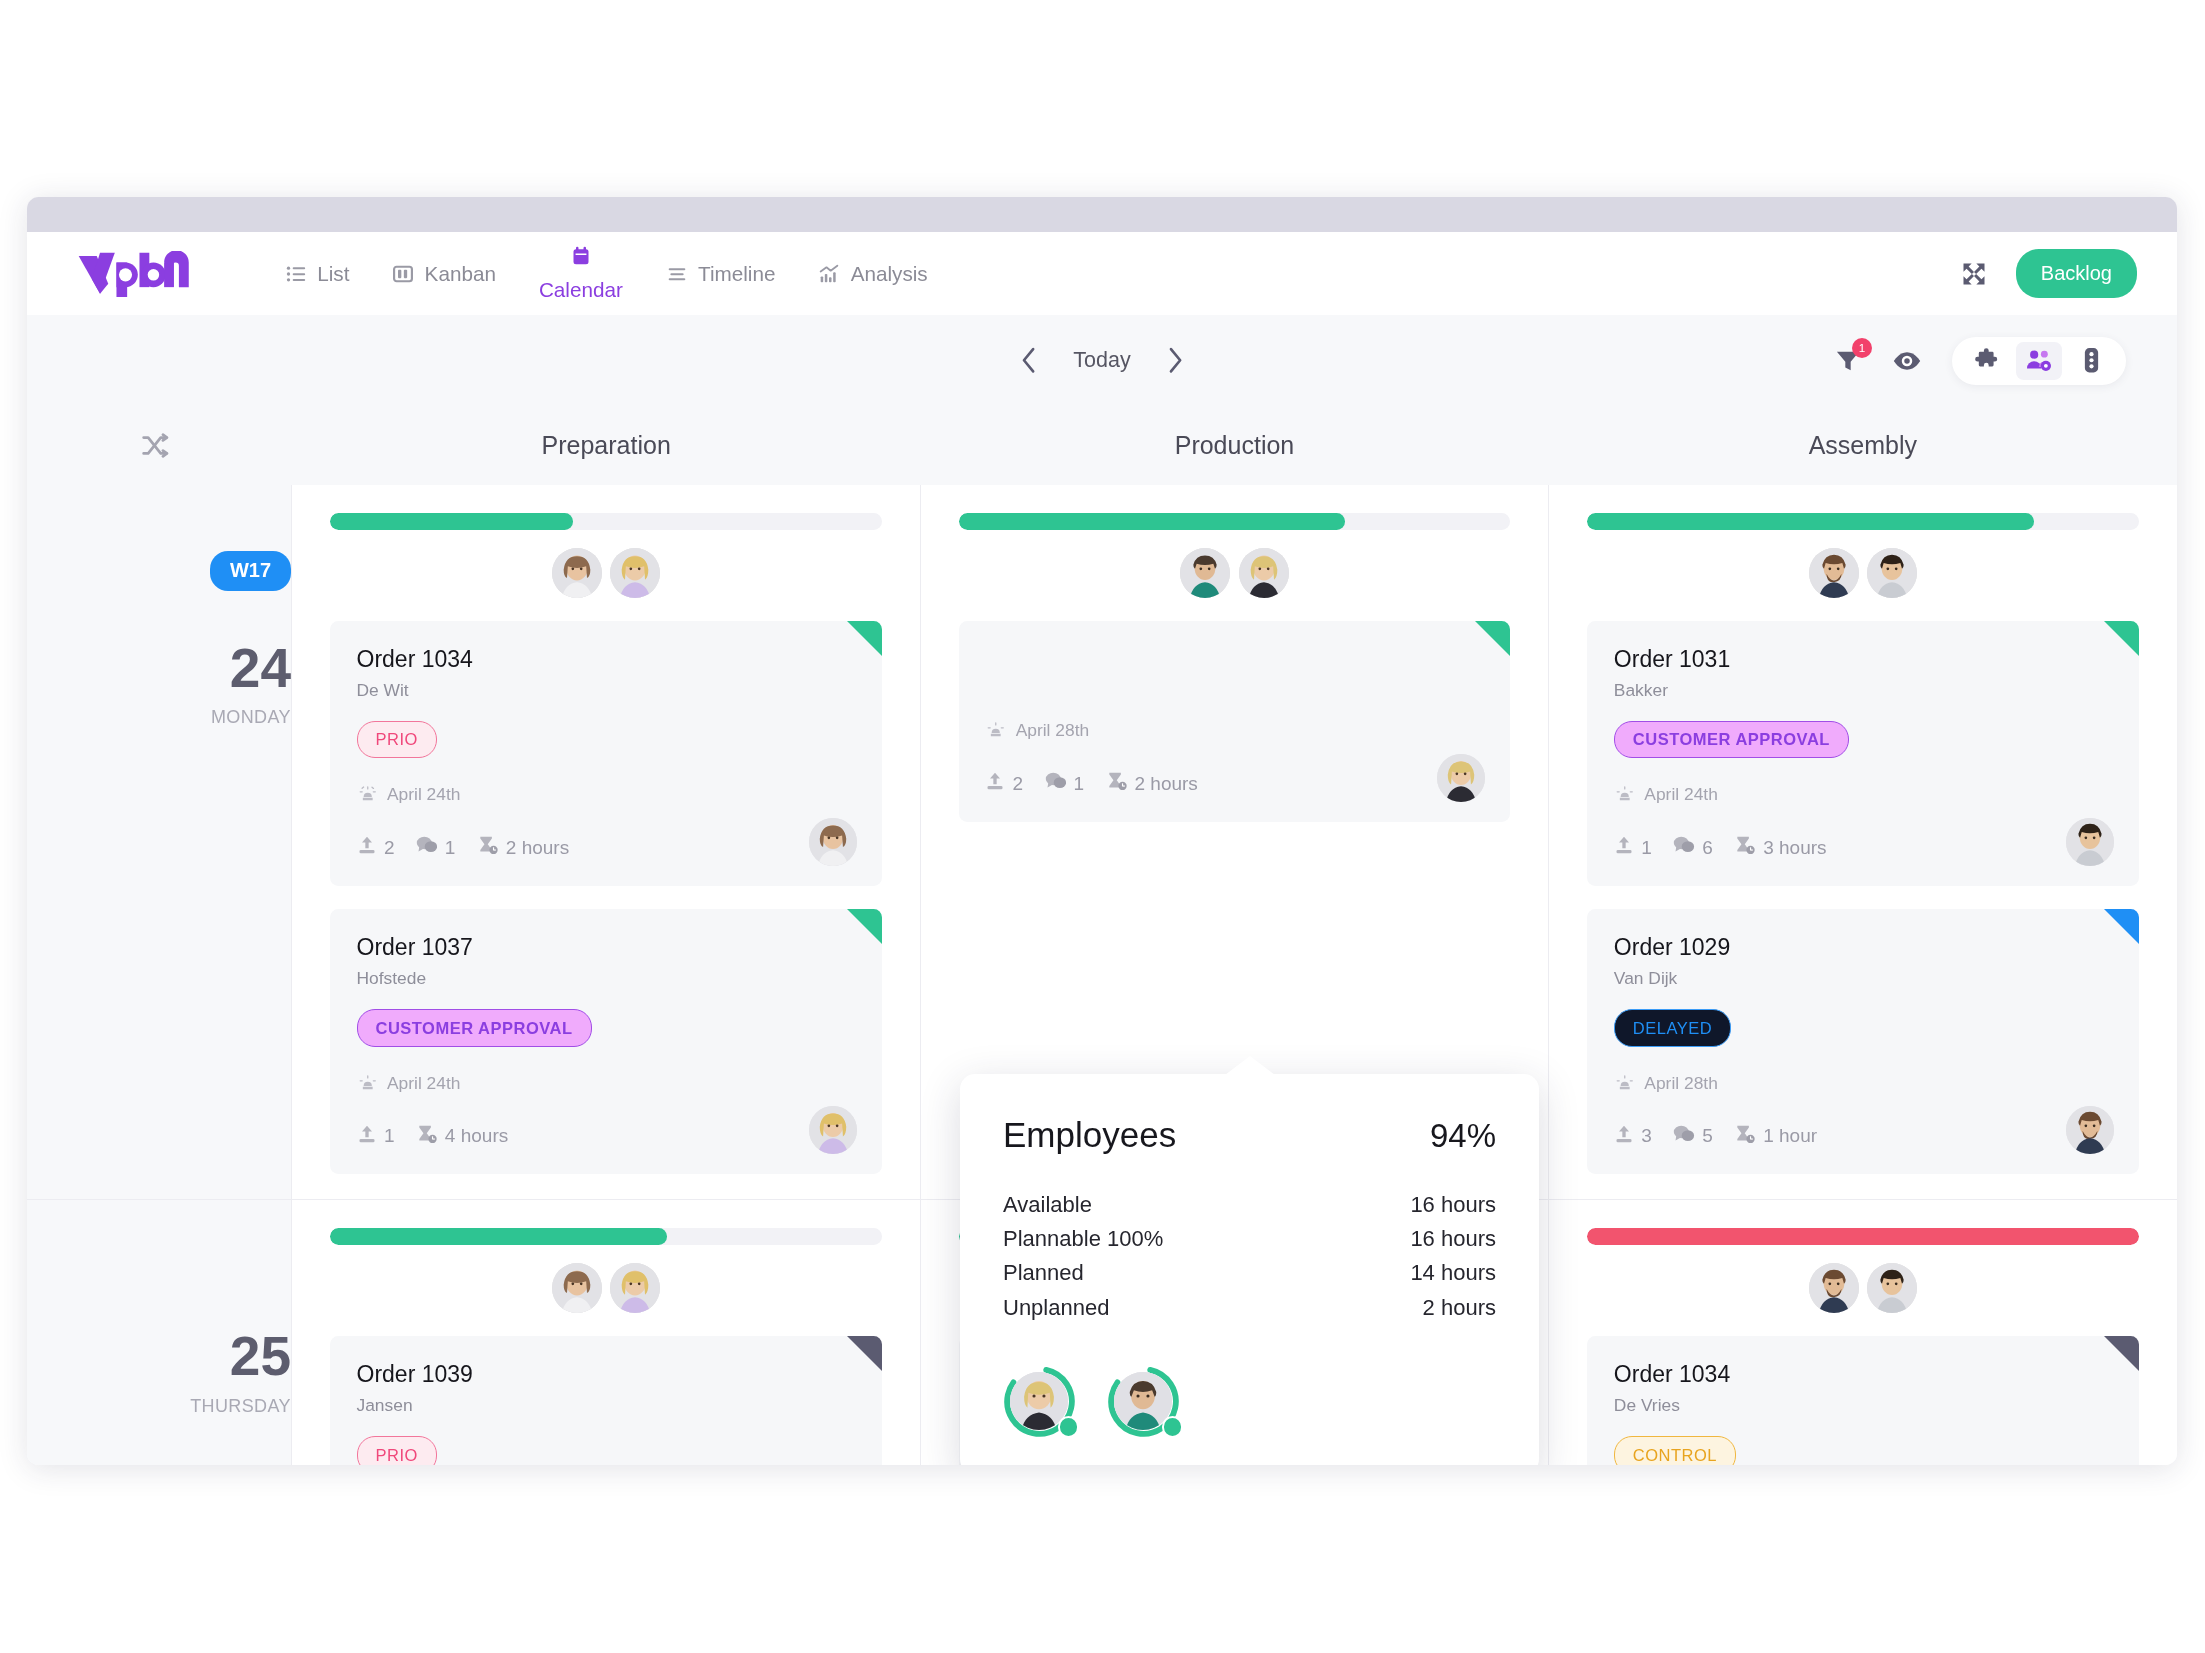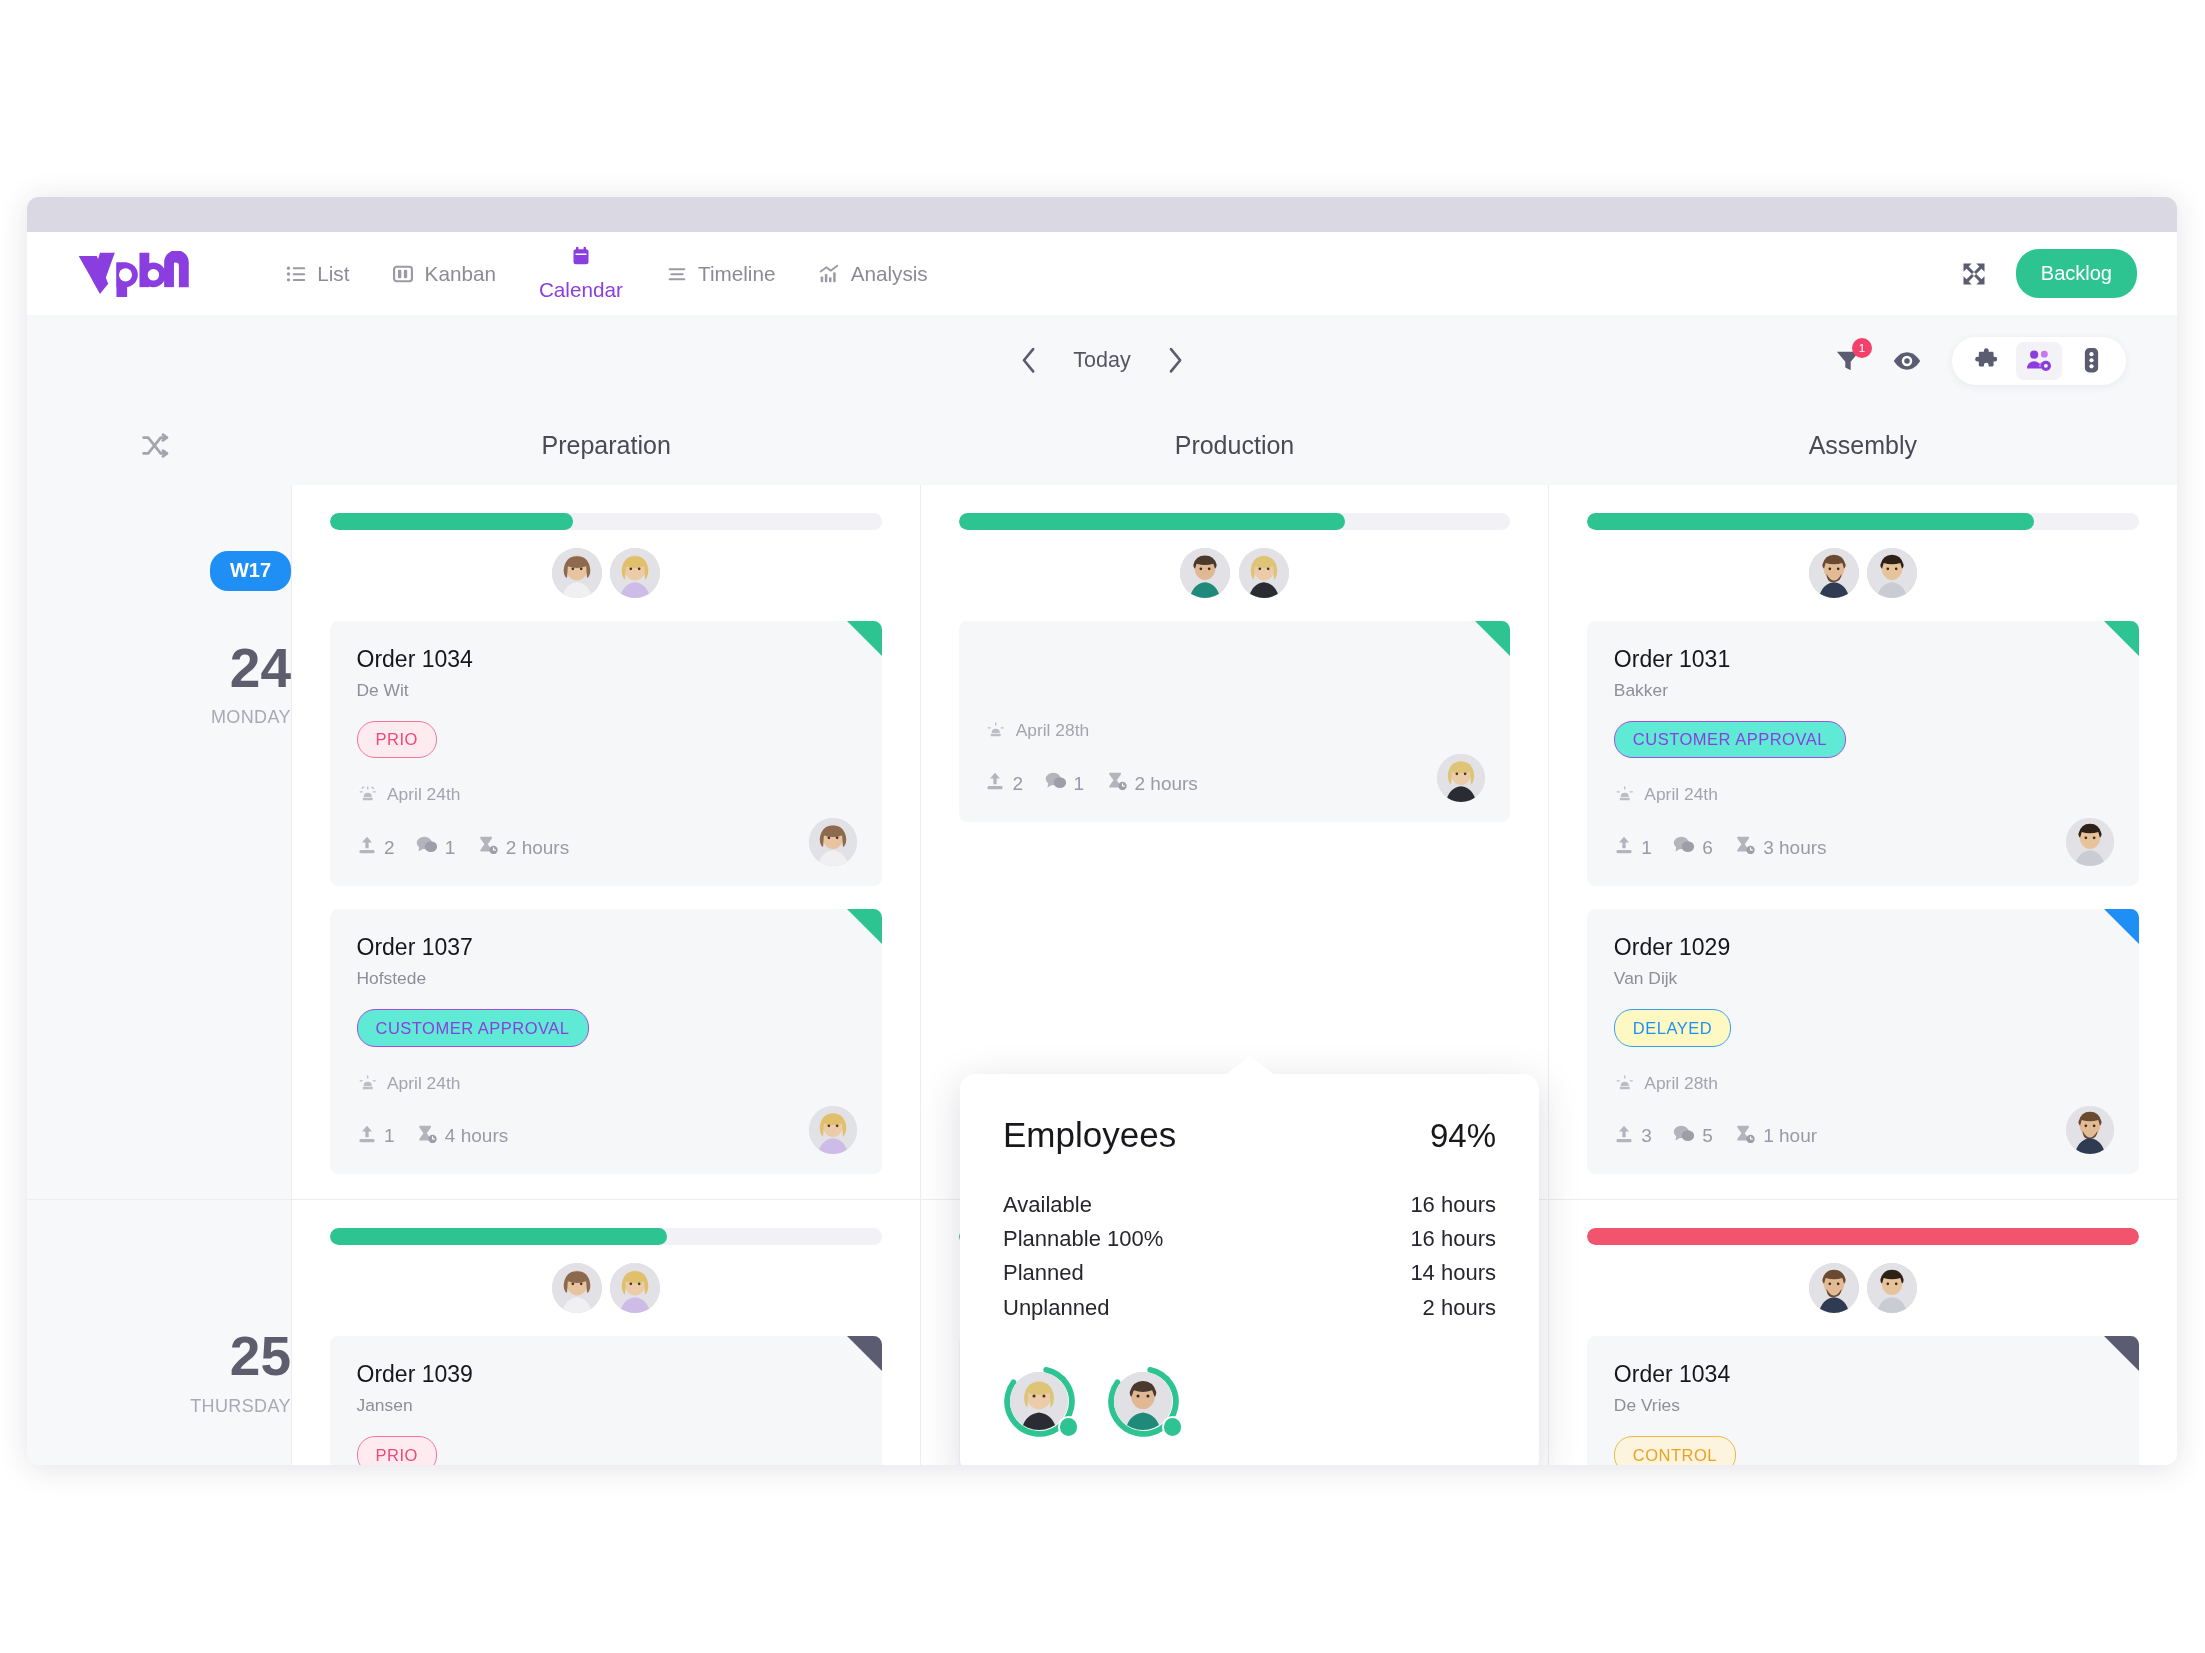--- a/index.html
+++ b/index.html
@@ -211,22 +211,22 @@
   .corner.dark { border-top-color: #5b5b71; }
   .card-title { font-size: 23px; color: #16161c; }
   .card-sub { font-size: 17.4px; color: #8e8e9a; margin-top: 7.4px; }
   .tag {
     display: inline-block; margin-top: 20px;
     font-size: 16.5px; letter-spacing: 0.5px;
     padding: 8.3px 18px; border-radius: 18px;
     border: 1.2px solid;
   }
   .tag.prio { background:#fdebf0; border-color:#f2769b; color:#f0487b; }
-  .tag.approval { background:#5eead4; border-color:#a14ee6; color:#8b3ee0; }
-  .tag.delayed { background:#fef9c3; border-color:#3b9cf7; color:#1f8ff5; }
+  .tag.approval { background:#f0abfc; border-color:#a14ee6; color:#8b3ee0;font-weight:bold; }
+  .tag.delayed { background:#0f172a; border-color:#3b9cf7; color:#1f8ff5; }
   .tag.control { background:#fdf4e0; border-color:#f0b740; color:#e8a41f; }
 
   .due-row {
     display: flex; align-items: center; gap: 9px;
     margin-top: 25px; font-size: 17.4px; color: #a4a4af;
   }
   .meta-row {
     display: flex; align-items: center; gap: 21.5px;
     margin-top: 25px; font-size: 19px; color: #9a9aa6;
     min-height: 33px;

